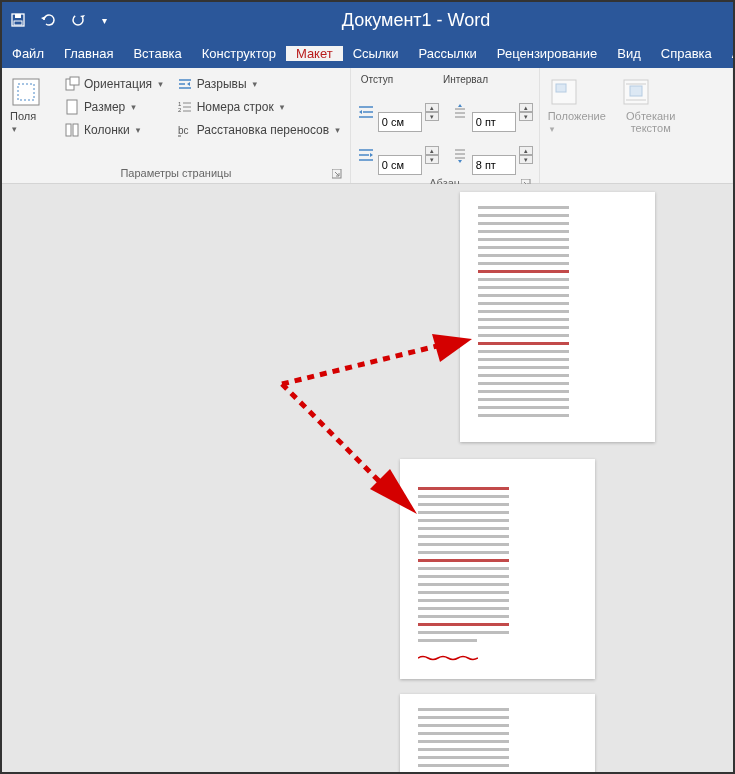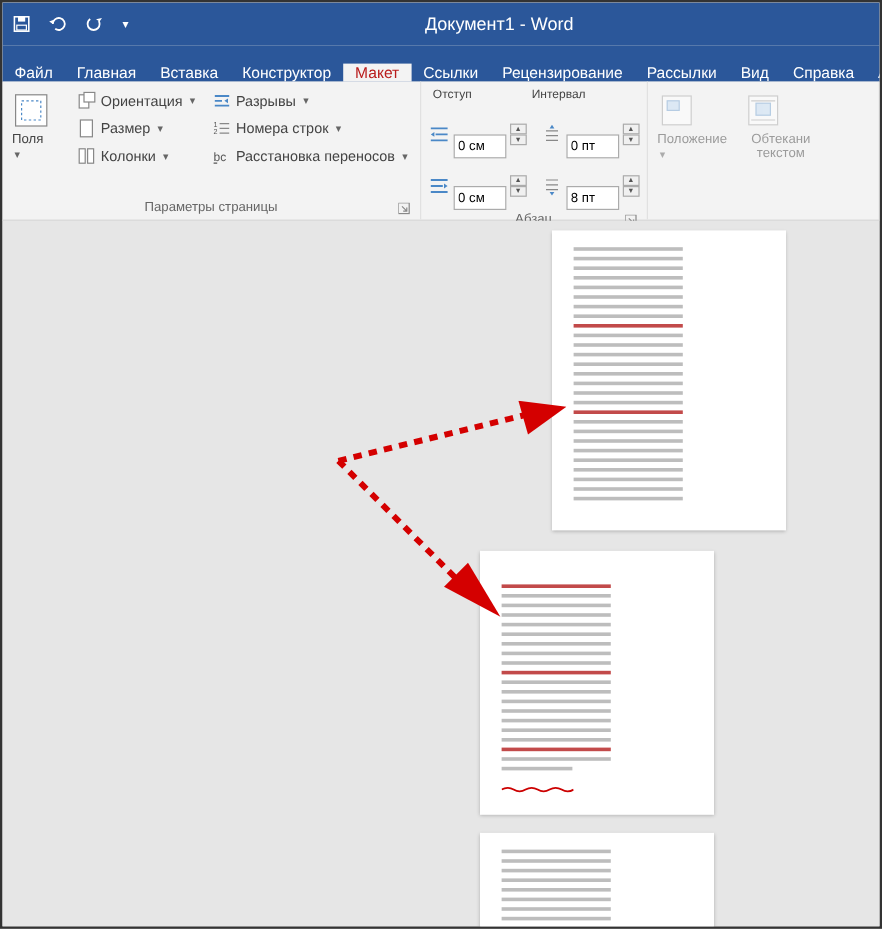--- a/index.html
+++ b/index.html
@@ -1,23 +1,23 @@
 <!DOCTYPE html>
 <html><head>
 <meta charset="utf-8">
 <style>
   * { box-sizing: border-box; margin: 0; padding: 0; font-family: "Segoe UI", Tahoma, sans-serif; }
   body { width: 735px; height: 774px; background: #e6e6e6; overflow: hidden; border: 2px solid #333; }
   
   .titlebar { height: 36px; background: #2b579a; color: #fff; display: flex; align-items: center; padding: 0 8px; font-size: 12px; }
   .qat { display: flex; align-items: center; gap: 14px; }
   .qat .icon { width: 16px; height: 16px; display: inline-flex; align-items: center; justify-content: center; }
-  .title-center { flex: 1; text-align: center; font-size: 15px; }
-  
-  .tabs { height: 30px; background: #2b579a; display: flex; align-items: flex-end; color: #fff; font-size: 13px; }
+  .title-center { flex: 1; text-align: center; font-size: 18px; }
+  
+  .tabs { height: 30px; background: #2b579a; display: flex; align-items: center; color: #fff; font-size: 13px; }
   .tab { padding: 0 10px; display: flex; align-items: center; cursor: pointer; white-space: nowrap; }
   .tab.active { background: #f3f3f3; color: #b91c1c; }
   
   .ribbon { height: 116px; background: #f3f3f3; border-bottom: 1px solid #d4d4d4; display: flex; font-size: 12px; color: #444; }
   .group { border-right: 1px solid #e1e1e1; padding: 4px 6px 2px 6px; display: flex; flex-direction: column; position: relative; }
   .group-body { flex: 1; display: flex; gap: 6px; }
   .group-label { text-align: center; font-size: 11px; color: #666; padding: 2px 0; position: relative; }
   .group-label .launcher { position: absolute; right: 2px; bottom: 2px; width: 10px; height: 10px; }
   
   .bigbtn { display: flex; flex-direction: column; align-items: flex-start; justify-content: flex-start; width: 46px; padding: 4px 2px; gap: 2px; }
@@ -78,22 +78,22 @@
   <div class="title-center">Документ1  -  Word</div>
 </div>
 
 <div class="tabs">
   <div class="tab">Файл</div>
   <div class="tab">Главная</div>
   <div class="tab">Вставка</div>
   <div class="tab">Конструктор</div>
   <div class="tab active">Макет</div>
   <div class="tab">Ссылки</div>
+  <div class="tab">Рассылки</div>
   <div class="tab">Рецензирование</div>
-  <div class="tab">Рассылки</div>
   <div class="tab">Вид</div>
   <div class="tab">Справка</div>
   <div class="tab">ABB</div>
 </div>
 
 <div class="ribbon">
 
   <div class="group" style="flex:0 0 auto;">
     <div class="group-body">
       <div class="bigbtn">

